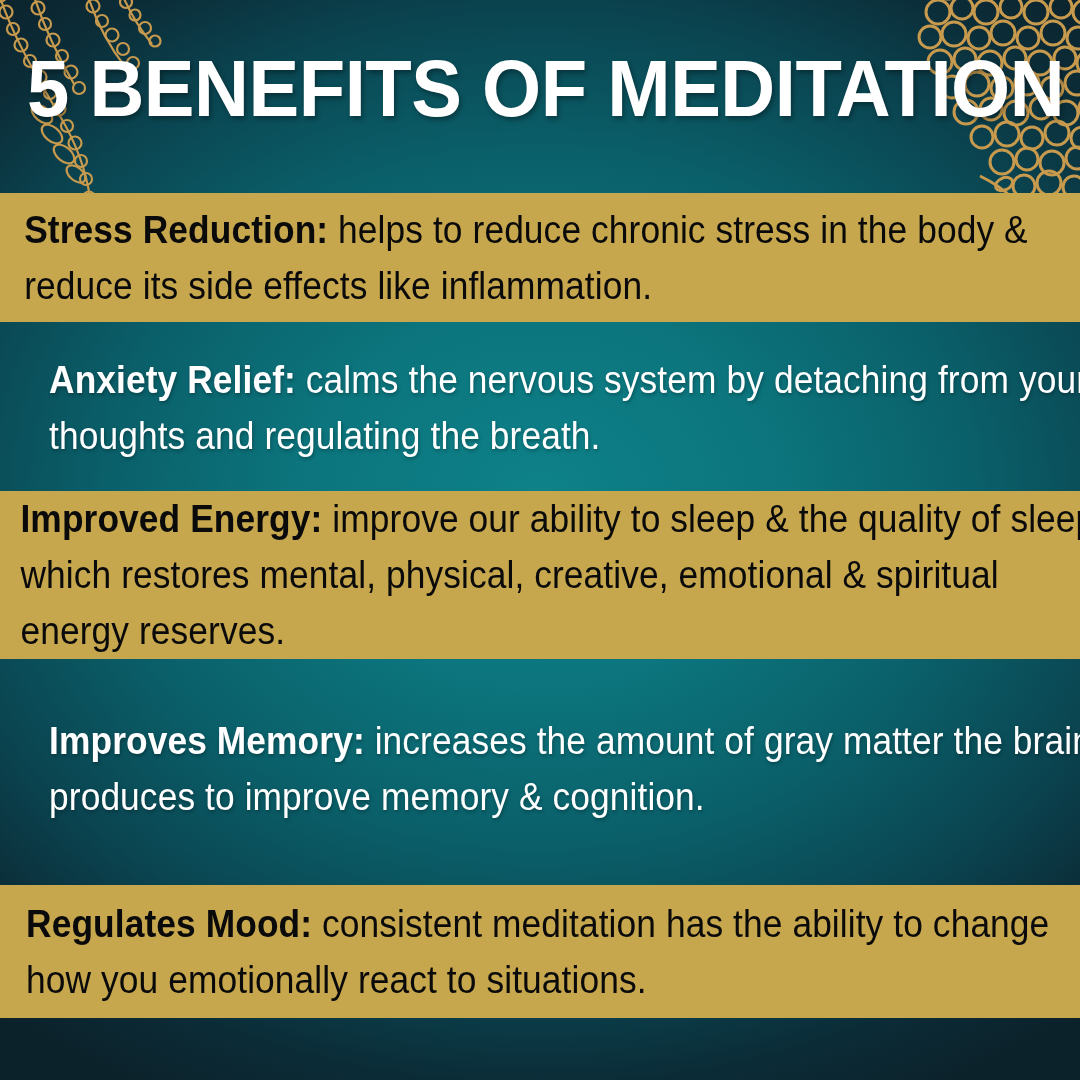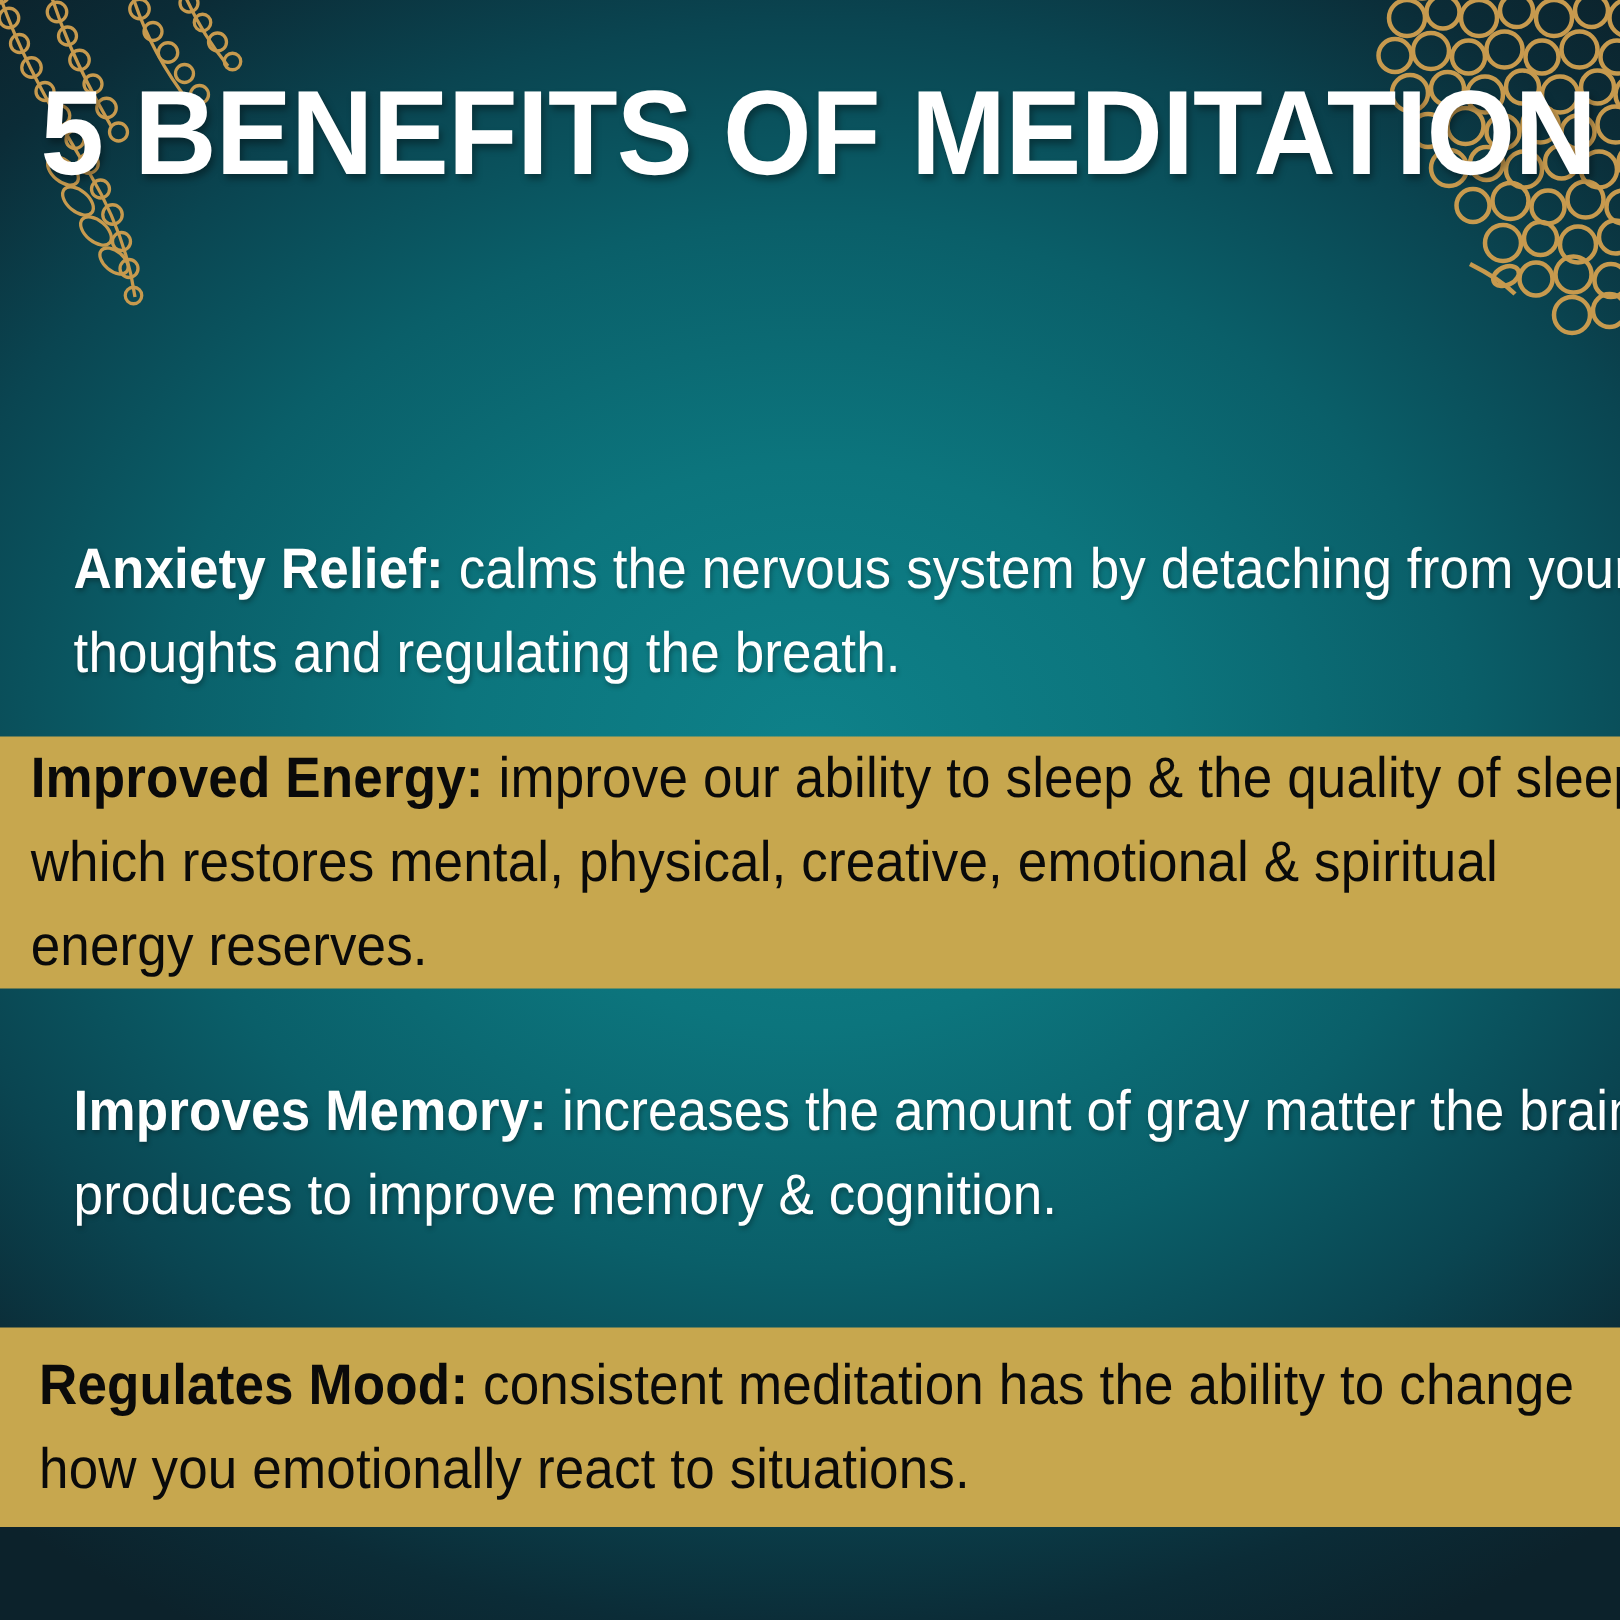--- a/index.html
+++ b/index.html
@@ -210,20 +210,23 @@
       <circle cx="222" cy="213" r="11"></circle>
       <circle cx="196" cy="236" r="12"></circle>
         <circle cx="221" cy="233" r="11"></circle>
       <ellipse cx="152" cy="210" rx="9" ry="6" transform="rotate(-25 152 210)"></ellipse>
       <path d="M128 202 C 140 208, 150 214, 158 222"></path>
     </g>
   </svg>
 
   <div id="title">5 BENEFITS OF MEDITATION</div>
 
+  <div class="band gold" id="band-1">
+    <div class="band-text"><span class="band-label">Stress Reduction:</span><span> helps to reduce chronic stress in the body &amp; reduce its side effects like inflammation.</span></div>
+  </div>
 
   <div class="band teal" id="band-2">
     <div class="band-text"><span class="band-label">Anxiety Relief:</span><span> calms the nervous system by detaching from your thoughts and regulating the breath.</span></div>
   </div>
 
   <div class="band gold" id="band-3">
     <div class="band-text"><span class="band-label">Improved Energy:</span><span> improve our ability to sleep &amp; the quality of sleep which restores mental, physical, creative, emotional &amp; spiritual energy reserves.</span></div>
   </div>
 
   <div class="band teal" id="band-4">

